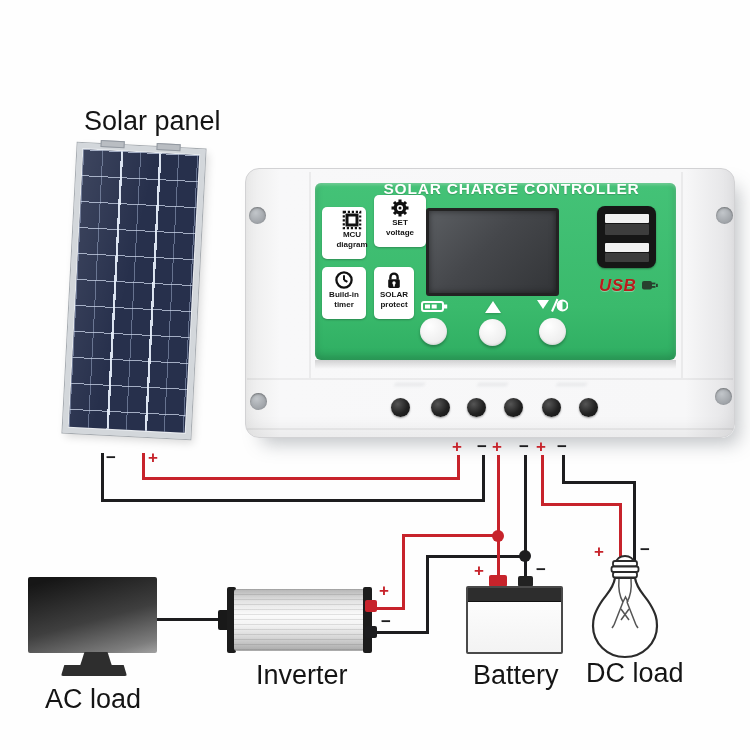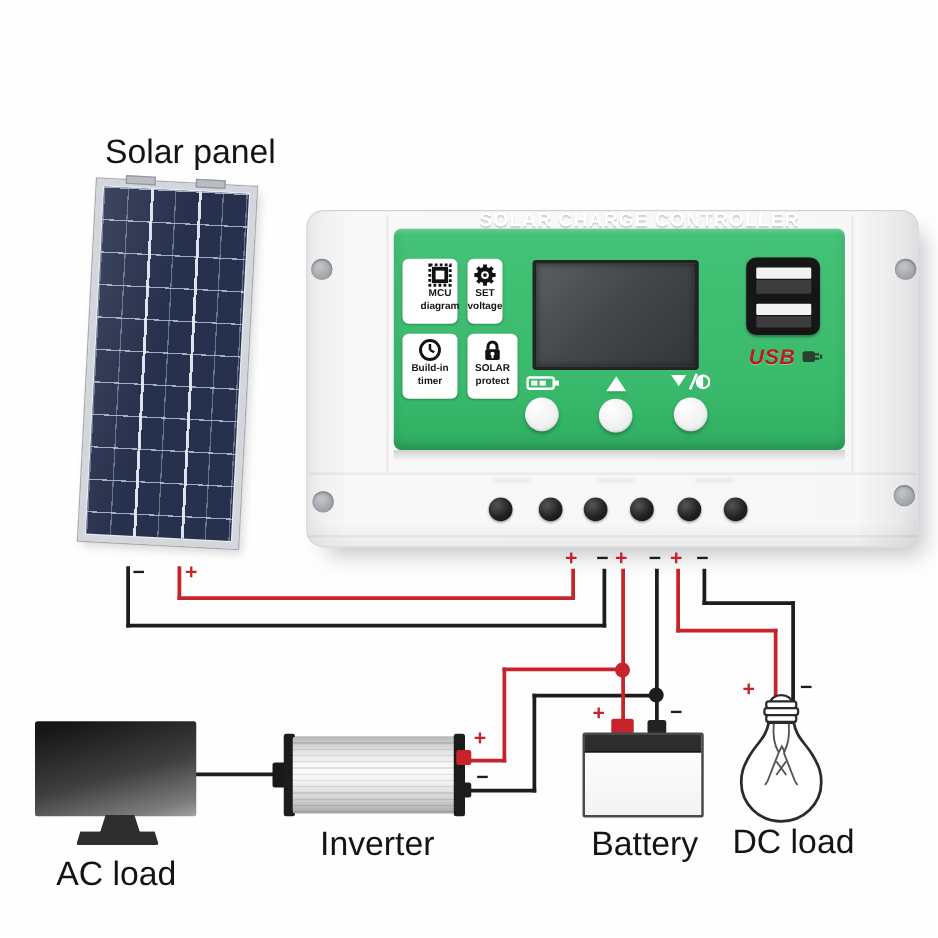--- a/index.html
+++ b/index.html
@@ -37,21 +37,21 @@
     background:linear-gradient(90deg,#ececec 0,#f8f8f9 7%,#f7f7f8 90%,#e3e3e5 100%);
     border:1px solid #d2d2d4;box-shadow:10px 12px 18px -6px rgba(120,126,132,.45), inset 0 -10px 14px rgba(0,0,0,.05);}
   .seam{position:absolute;background:rgba(0,0,0,.05);}
   .screwhole{position:absolute;width:17px;height:17px;border-radius:50%;
     background:radial-gradient(circle at 40% 35%,#c2c6ca,#9b9fa4 75%);box-shadow:inset 0 1px 2px rgba(0,0,0,.35);}
   .green-face{position:absolute;left:315px;top:183px;width:361px;height:177px;border-radius:6px;
     background:linear-gradient(180deg,#44c277 0%,#3aba6c 70%,#2fae62 100%);
     box-shadow:inset 0 -4px 8px rgba(0,0,0,.18), inset 0 2px 3px rgba(255,255,255,.25);}
   .green-shadow{position:absolute;left:315px;top:360px;width:361px;height:9px;
     background:linear-gradient(180deg,rgba(0,0,0,.16),rgba(0,0,0,0));}
-  .ctrl-title{position:absolute;left:315px;top:168px;width:361px;text-align:center;
+  .ctrl-title{position:absolute;left:315px;top:180px;width:361px;text-align:center;
     font-size:15.5px;font-weight:700;letter-spacing:.8px;color:#fff;text-shadow:0 1px 1px rgba(0,0,0,.18);padding-left:32px;}
   .badge{position:absolute;background:#fff;border-radius:5px;box-shadow:0 1px 2px rgba(0,0,0,.25);
     display:flex;flex-direction:column;align-items:center;justify-content:flex-start;padding-top:3px;}
   .badge .txt{font-size:8px;font-weight:700;color:#151515;line-height:1.12;text-align:center;margin-top:1px;}
   .lcd{position:absolute;left:426px;top:208px;width:133px;height:88px;border:3px solid #232323;border-radius:3px;
     background:linear-gradient(135deg,#5b5e62 0%,#45474b 45%,#333538 100%);box-shadow:inset 0 0 6px rgba(0,0,0,.5);}
   .btn{position:absolute;width:27px;height:27px;border-radius:50%;
     background:radial-gradient(circle at 35% 30%,#ffffff,#efefef 65%,#dcdcdc 100%);
     box-shadow:0 2px 3px rgba(0,0,0,.28), inset 0 -1px 2px rgba(0,0,0,.1);}
   .tri-up{position:absolute;width:0;height:0;border-left:8px solid transparent;border-right:8px solid transparent;
@@ -114,21 +114,21 @@
   <div class="ctrl-title">SOLAR CHARGE CONTROLLER</div>
 
   <div class="badge" style="left:322px;top:207px;width:44px;height:52px;padding-left:16px;">
     <svg width="20" height="20" viewBox="0 0 20 20">
       <rect x="1.8" y="1.8" width="16.4" height="16.4" fill="none" stroke="#111" stroke-width="2.2" stroke-dasharray="2.2 1.8"></rect>
       <rect x="5" y="5" width="10" height="10" fill="none" stroke="#111" stroke-width="3"></rect>
     </svg>
     <div class="txt">MCU</div>
     <div class="txt">diagram</div>
   </div>
-  <div class="badge" style="left:374px;top:207px;width:28px;height:52px;align-items:center;">
+  <div class="badge" style="left:374px;top:195px;width:52px;height:52px;align-items:center;">
     <svg width="20" height="20" viewBox="0 0 20 20">
       <g stroke="#111" stroke-width="3.1">
         <line x1="10" y1="1.5" x2="10" y2="18.5"></line>
           <line x1="1.5" y1="10" x2="18.5" y2="10"></line>
         <line x1="4" y1="4" x2="16" y2="16"></line>
           <line x1="4" y1="16" x2="16" y2="4"></line>
       </g>
       <circle cx="10" cy="10" r="6.4" fill="#111"></circle>
       <circle cx="10" cy="10" r="3.1" fill="#fff"></circle>
       <circle cx="10" cy="10" r="1.5" fill="#111"></circle>

